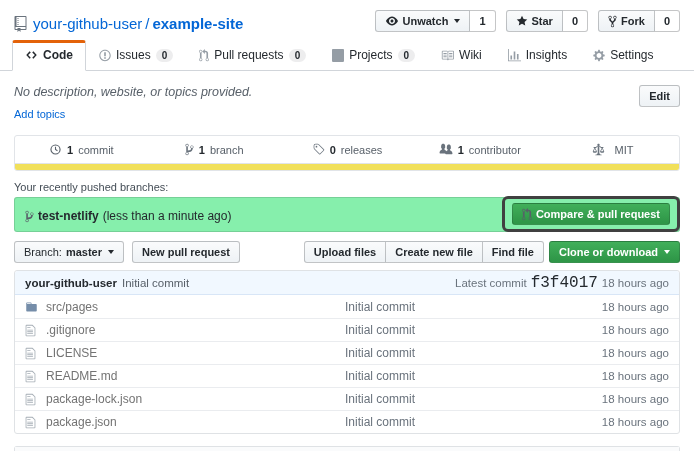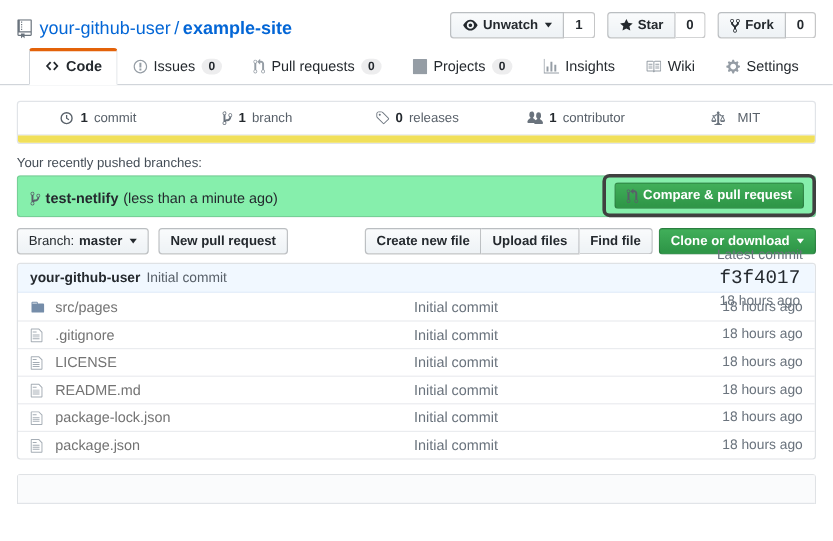--- a/index.html
+++ b/index.html
@@ -23,21 +23,21 @@
     cursor:pointer; white-space:nowrap; }
   .btn svg { fill:currentColor; flex:none; }
   .social .btn { border-radius:3px 0 0 3px; }
   .social .cnt { font-size:11px; font-weight:700; padding:3px 9px; line-height:14px;
     background:#fff; border:1px solid rgba(27,31,35,.25); border-left:none;
     border-radius:0 3px 3px 0; cursor:pointer; }
   .caret { display:inline-block; width:0; height:0; border-left:3px solid transparent;
     border-right:3px solid transparent; border-top:4px solid currentColor; margin-left:2px; }
 
   
-  .tabs { display:flex; align-items:center; margin-top:8px; padding-left:24px;
+  .tabs { display:flex; align-items:center; margin-top:8px; padding-left:12px;
     border-bottom:1px solid #d1d5da; }
   .tab { display:inline-flex; align-items:center; gap:5px; padding:7px 12px 8px;
     font-size:12px; color:#24292e; cursor:pointer; margin-bottom:-1px;
     border:1px solid transparent; }
   .tab svg { fill:#959da5; }
   .tab.active { background:#fff; border-color:#d1d5da; border-bottom-color:#fff;
     border-top:3px solid #e36209; border-radius:3px 3px 0 0; font-weight:700; padding-top:5px; }
   .tab.active svg { fill:#24292e; }
   .pill { font-size:10px; font-weight:600; color:#24292e; background:rgba(27,31,35,.08);
     border-radius:20px; padding:1px 6px; }
@@ -80,21 +80,21 @@
   .seg-group .btn:last-child { border-radius:0 3px 3px 0; }
   .clone-btn { margin-left:5px; }
 
   
   .filebox { margin-top:7px; border:1px solid #dfe2e5; border-radius:3px; }
   .commit-tease { background:#f1f8ff; border-bottom:1px solid #d8e6f7;
     border-radius:3px 3px 0 0; padding:5px 10px; display:flex; align-items:center;
     font-size:11.5px; color:#586069; height:24px; }
   .commit-tease .author { font-weight:700; color:#24292e; margin-right:5px; cursor:pointer; }
   .commit-tease .msg { cursor:pointer; }
-  .tease-right { margin-left:auto; display:flex; align-items:center; gap:4px; color:#6a737d;flex-direction:column; }
+  .tease-right { margin-left:auto; display:flex; align-items:center; gap:4px; color:#6a737d; }
   .hash { font-family:"Liberation Mono", monospace; font-size:16px; color:#24292e; cursor:pointer; }
   .file-row { display:flex; align-items:center; padding:4px 10px; font-size:12px;
     border-top:1px solid #eaecef; height:23px; }
   .fcell-icon { width:21px; display:flex; }
   .folder-i { fill:rgba(3,47,98,.55); }
   .file-i { fill:#a5adb5; }
   .fcell-name { flex:0 0 299px; color:#737373; cursor:pointer; white-space:nowrap;
     overflow:hidden; text-overflow:ellipsis; }
   .fcell-msg { flex:1; color:#6a737d; cursor:pointer; }
   .fcell-time { color:#6a737d; font-size:11.5px; text-align:right; }
@@ -168,40 +168,47 @@
   </a>
   <a class="tab">
     <svg width="12" height="13" viewBox="0 0 15 16">
         <path d="M10 12h3V2h-3v10zm-4-2h3V2H6v8zm-4 4h3V2H2v12zm-1 1h13V1H1v14zM14 0H1a1 1 0 0 0-1 1v14a1 1 0 0 0 1 1h13a1 1 0 0 0 1-1V1a1 1 0 0 0-1-1z"></path>
       </svg>
     <span>Projects</span>
     <span class="pill">0</span>
   </a>
   <a class="tab">
     <svg width="13" height="13" viewBox="0 0 16 16">
+        <path d="M3 5h4v1H3V5zm0 3h4V7H3v1zm0 2h4V9H3v1zm11-5h-4v1h4V5zm0 2h-4v1h4V7zm0 2h-4v1h4V9zm2-6v9c0 .55-.45 1-1 1H9.5l-1 1-1-1H2c-.55 0-1-.45-1-1V3c0-.55.45-1 1-1h5.5l1 1 1-1H15c.55 0 1 .45 1 1zm-8 .5L7.5 3H2v9h6V3.5zm7-.5H9.5l-.5.5V12h6V3z"></path>
+      </svg>
+    <span>Wiki</span>
+  </a>
+  <a class="tab">
+    <svg width="13" height="13" viewBox="0 0 16 16">
         <path d="M16 14v1H0V0h1v14h15zM5 13H3V8h2v5zm4 0H7V3h2v10zm4 0h-2V6h2v7z"></path>
       </svg>
     <span>Insights</span>
-  </a>
-  <a class="tab">
-    <svg width="13" height="13" viewBox="0 0 16 16">
-        <path d="M3 5h4v1H3V5zm0 3h4V7H3v1zm0 2h4V9H3v1zm11-5h-4v1h4V5zm0 2h-4v1h4V7zm0 2h-4v1h4V9zm2-6v9c0 .55-.45 1-1 1H9.5l-1 1-1-1H2c-.55 0-1-.45-1-1V3c0-.55.45-1 1-1h5.5l1 1 1-1H15c.55 0 1 .45 1 1zm-8 .5L7.5 3H2v9h6V3.5zm7-.5H9.5l-.5.5V12h6V3z"></path>
-      </svg>
-    <span>Wiki</span>
   </a>
   <a class="tab">
     <svg width="12" height="13" viewBox="0 0 14 16">
         <path d="M14 8.77v-1.6l-1.94-.64-.45-1.09.88-1.84-1.13-1.13-1.81.91-1.09-.45-.69-1.92h-1.6l-.63 1.94-1.11.45-1.84-.88-1.13 1.13.91 1.81-.45 1.09L0 7.23v1.59l1.94.64.45 1.09-.88 1.84 1.13 1.13 1.81-.91 1.09.45.69 1.92h1.59l.63-1.94 1.11-.45 1.84.88 1.13-1.13-.92-1.81.47-1.09L14 8.75v.02zM7 11c-1.66 0-3-1.34-3-3s1.34-3 3-3 3 1.34 3 3-1.34 3-3 3z"></path>
       </svg>
     <span>Settings</span>
   </a>
 </nav>
 
 <main class="container">
 
+  <div class="desc-row">
+    <div>
+      <div class="desc-text">No description, website, or topics provided.</div>
+      <a class="add-topics" style="display:inline-block">Add topics</a>
+    </div>
+    <span class="btn edit-btn">Edit</span>
+  </div>
 
   <div class="stats-box">
     <div class="stats">
       <a class="stat">
         <svg width="13" height="13" viewBox="0 0 14 16">
             <circle cx="7" cy="8" r="5.6" fill="none" stroke="currentColor" stroke-width="1.4"></circle>
             <path d="M7 4.6V8l2.4 1.5" fill="none" stroke="currentColor" stroke-width="1.3"></path>
           </svg>
         <b>1</b>
         <span>commit</span>
@@ -257,22 +264,22 @@
 
   <div class="toolbar">
     <span class="btn lbtn">
       <span class="light">Branch:</span>
       <span>master</span>
       <span class="caret"></span>
     </span>
     <span class="btn lbtn">New pull request</span>
     <div class="toolbar-right">
       <div class="seg-group">
+        <span class="btn">Upload files</span>
         <span class="btn">Create new file</span>
-        <span class="btn">Upload files</span>
         <span class="btn">Find file</span>
       </div>
       <span class="btn green clone-btn">
         <span>Clone or download</span>
         <span class="caret"></span>
       </span>
     </div>
   </div>
 
   <div class="filebox">

